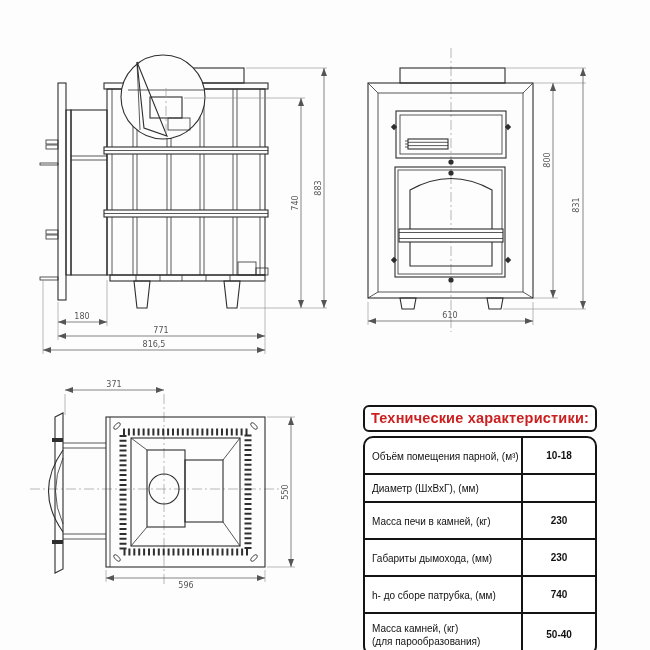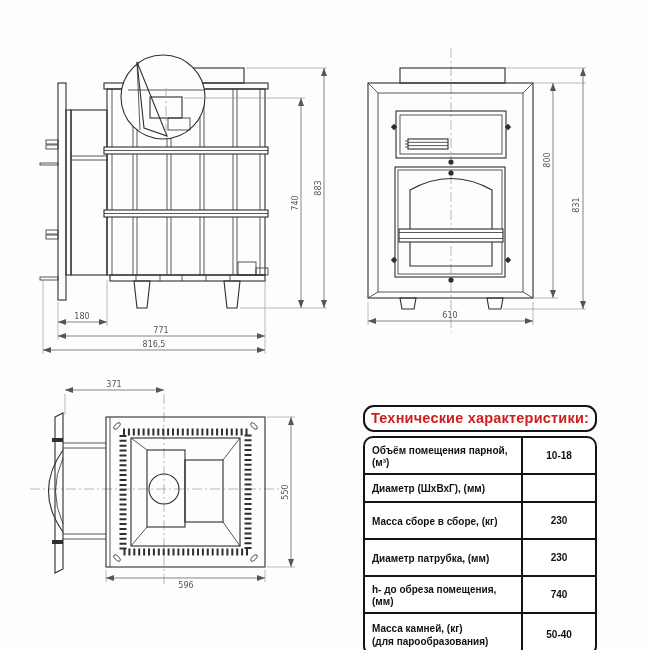--- a/index.html
+++ b/index.html
@@ -14,35 +14,35 @@
   svg .wh  { fill:#fdfdfd; }
   svg .cl  { stroke:#9a9a9a; stroke-width:0.7; fill:none; stroke-dasharray:10 3 2 3; }
   svg .e   { stroke:#8d8d8d; stroke-width:0.6; fill:none; }
   svg .d   { stroke:#666666; stroke-width:0.8; fill:none; }
   svg text.t {
     fill:#555555; font-size:8px; font-family:"DejaVu Sans", sans-serif;
     text-anchor:middle;
   }
   .spec { position:absolute; left:363px; top:405px; width:234px; }
   .spec-title {
-    border:2.5px solid #141414; border-radius:11px; background:#fff;
+    border:2.5px solid #141414; border-radius:6px; background:#fff;
     text-align:center; padding:3px 4px 4px; margin-bottom:4px;
     color:#cc1f1f; font-weight:bold; font-size:14.5px; letter-spacing:0.2px;
     white-space:nowrap;
   }
   .spec-body {
     border:2.5px solid #141414; border-radius:10px; background:#fff; overflow:hidden;
   }
   .spec-row { display:flex; border-bottom:2px solid #141414; min-height:26px; }
   .spec-row.tall { min-height:40px; }
   .spec-row:last-child { border-bottom:none; }
   .spec-row .lbl {
     flex:0 0 64%; border-right:2px solid #141414;
     display:flex; flex-direction:column; justify-content:center;
-    padding:6px 2px 3px 7px; font-size:10px; font-weight:bold; color:#111;
+    padding:6px 2px 3px 7px; font-size:10px; font-weight:normal; color:#111;
     line-height:1.25;
   }
   .spec-row .val {
     flex:1; display:flex; align-items:center; justify-content:center;
     font-size:10px; font-weight:bold; color:#111; white-space:nowrap;
     padding:12px 1px;
     text-align:right;
   }
 </style>
 </head>
@@ -237,29 +237,29 @@
     <div class="spec-title">Технические характеристики:</div>
     <div class="spec-body">
       <div class="spec-row">
         <div class="lbl">Объём помещения парной, (м³)</div>
         <div class="val">10-18</div>
       </div>
       <div class="spec-row">
         <div class="lbl">Диаметр (ШхВхГ), (мм)</div>
       </div>
       <div class="spec-row">
-        <div class="lbl">Масса сборе в сборе, (кг)</div>
+        <div class="lbl">Масса печи в камней, (кг)</div>
         <div class="val">230</div>
       </div>
       <div class="spec-row">
-        <div class="lbl">Диаметр патрубка, (мм)</div>
+        <div class="lbl">Габариты дымохода, (мм)</div>
         <div class="val">230</div>
       </div>
       <div class="spec-row">
-        <div class="lbl">h- до обреза помещения, (мм)</div>
+        <div class="lbl">h- до сборе патрубка, (мм)</div>
         <div class="val">740</div>
       </div>
       <div class="spec-row tall">
         <div class="lbl">
           <span>Масса камней, (кг)</span>
           <span>(для парообразования)</span>
         </div>
         <div class="val">50-40</div>
       </div>
     </div>

